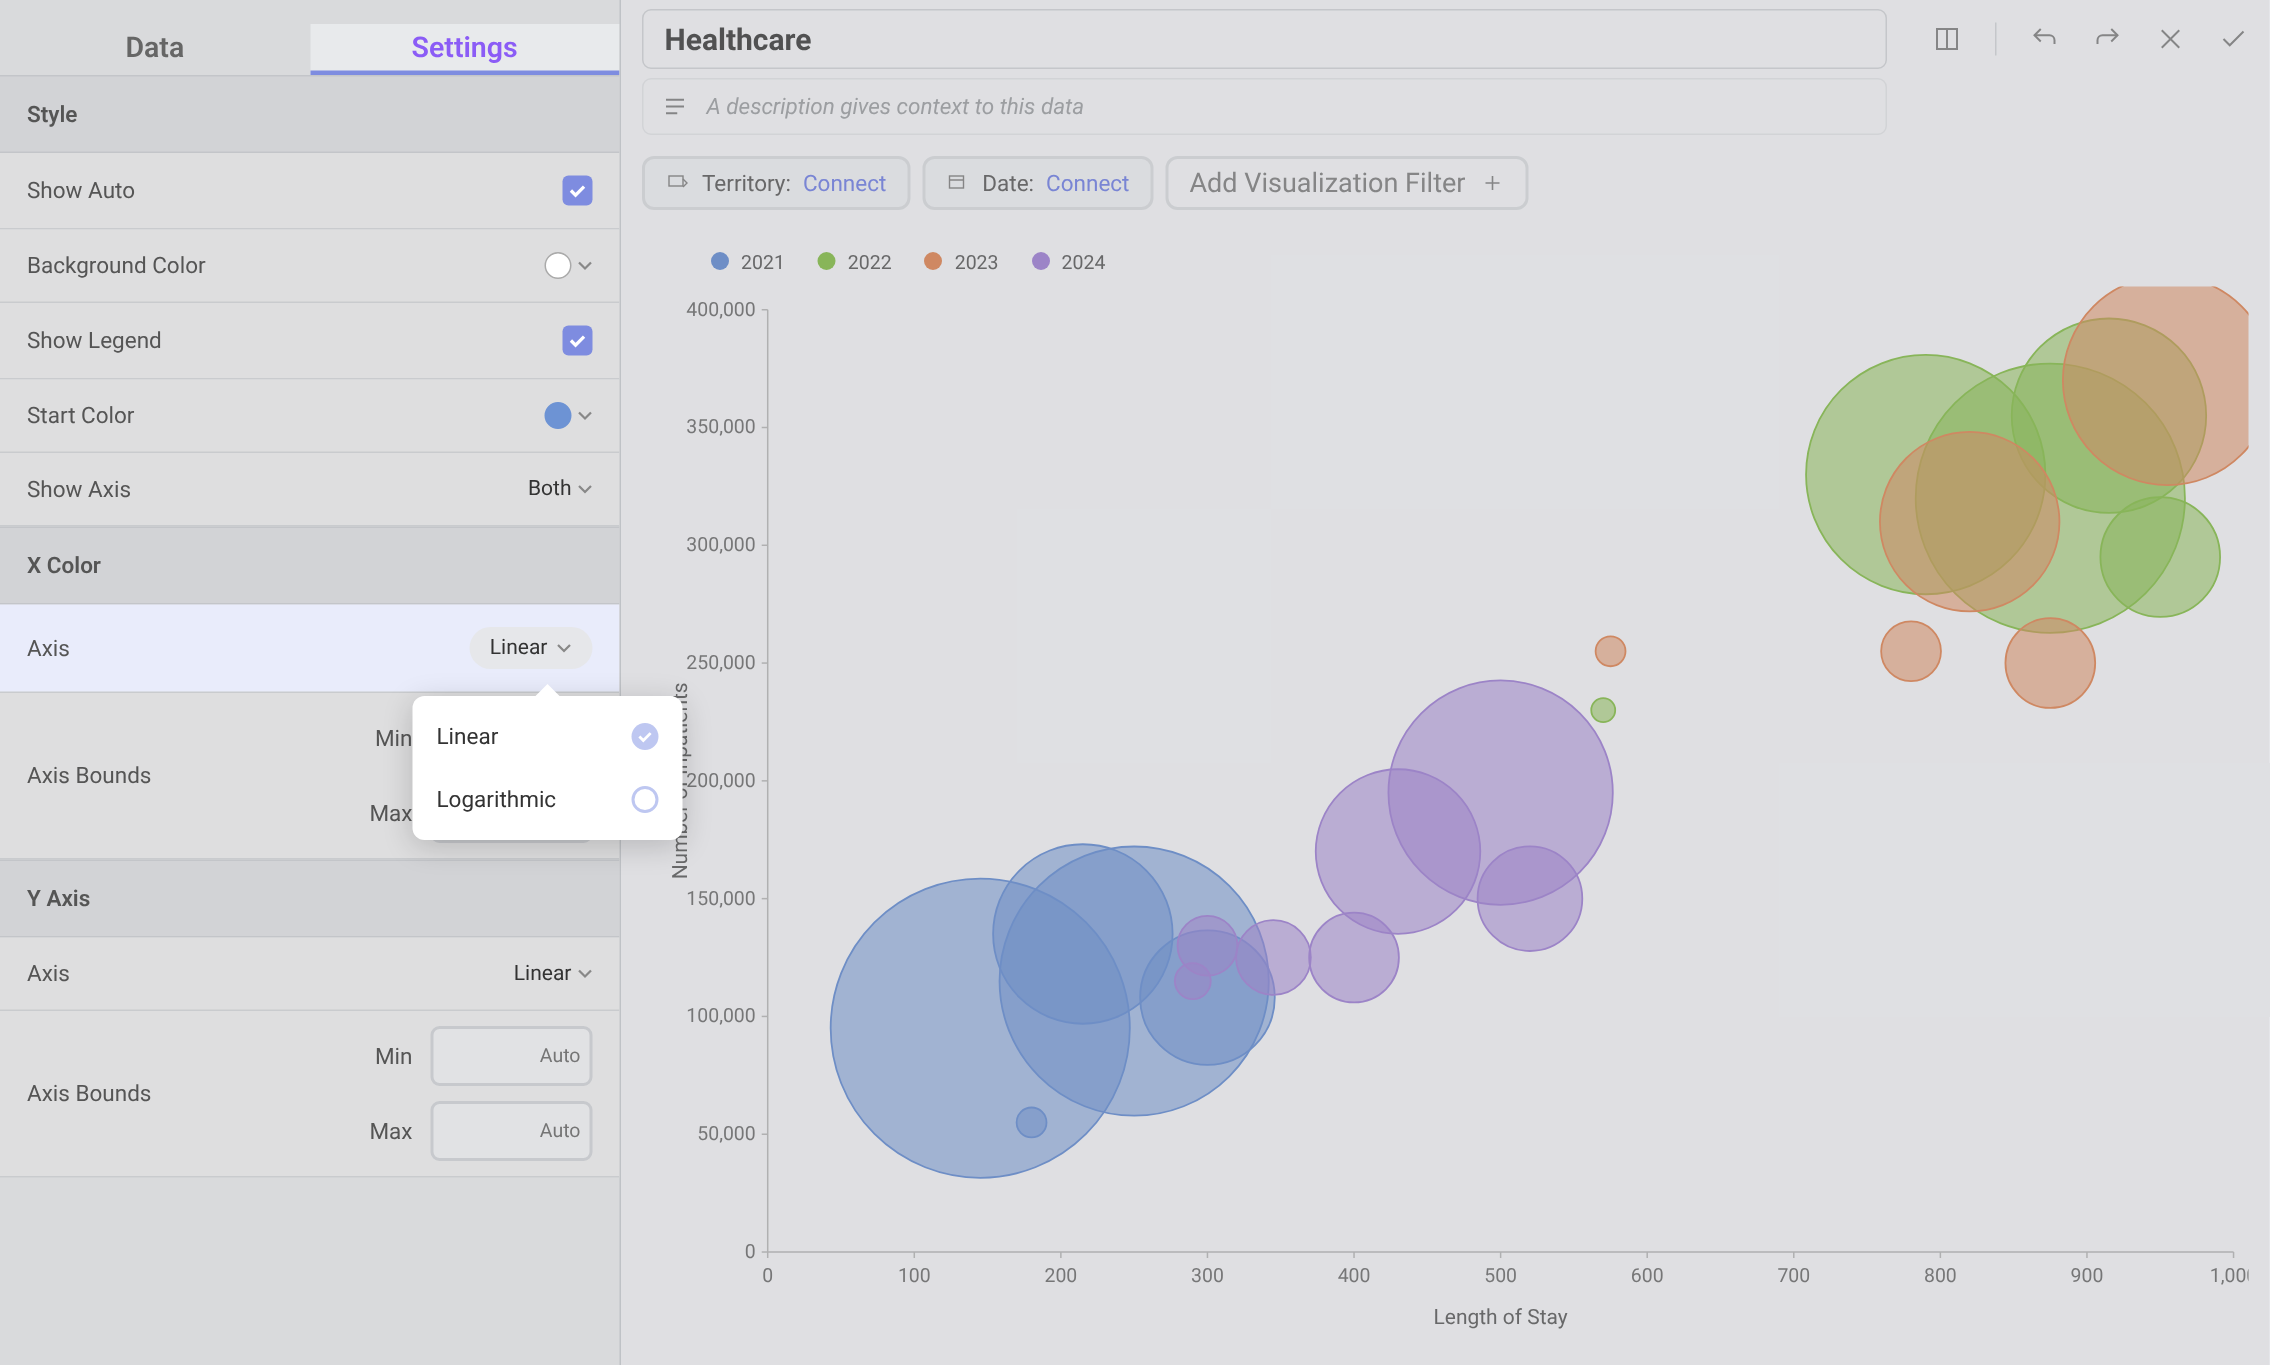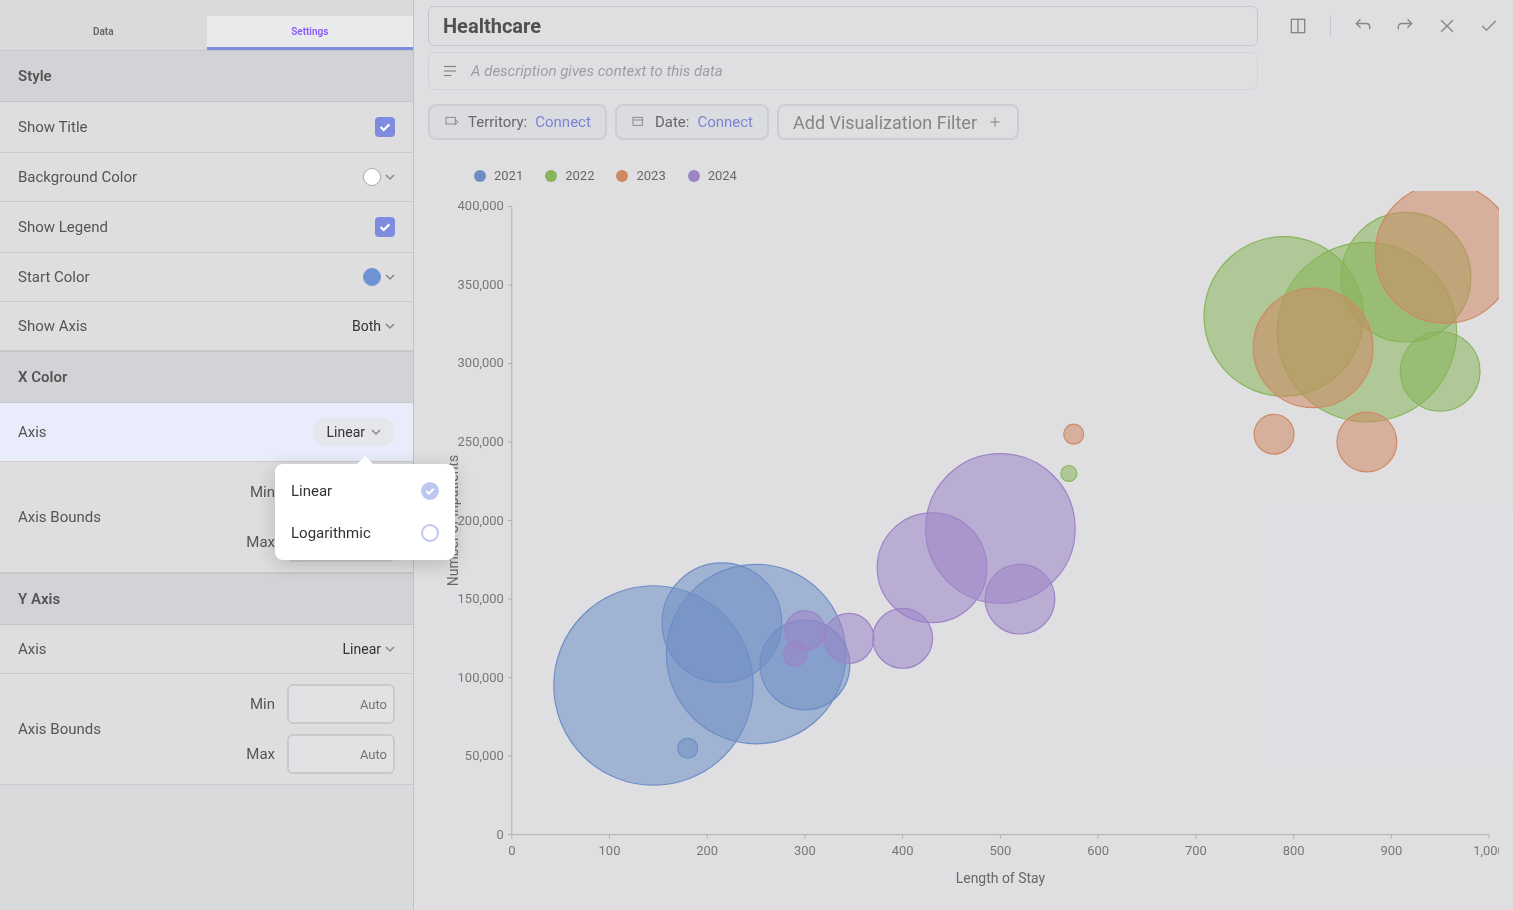--- a/index.html
+++ b/index.html
@@ -1,21 +1,21 @@
 <!DOCTYPE html>
 <html><head>
 <meta charset="utf-8">
 <style>
 * { box-sizing: border-box; margin: 0; padding: 0; font-family: -apple-system, BlinkMacSystemFont, "Segoe UI", Roboto, Helvetica, Arial, sans-serif; }
 body { width: 1513px; height: 910px; background: #f3f4f6; overflow: hidden; position: relative; display: flex; }
 
 
 .sidebar { width: 414px; height: 100%; background: #d9dadc; border-right: 1px solid #bfc2c6; display: flex; flex-direction: column; overflow-y: auto; }
 .tabs { display: flex; height: 50px; }
-.tab { flex: 1; display: flex; align-items: center; justify-content: center; font-size: 10px; font-weight: 600; color: #666; cursor: pointer; border-bottom: 3px solid transparent; margin-top: 16px; }
+.tab { flex: 1; display: flex; align-items: center; justify-content: center; font-size: 19px; font-weight: 600; color: #666; cursor: pointer; border-bottom: 3px solid transparent; margin-top: 16px; }
 .tab.active { background: #e8eaec; border-bottom: 3px solid #7e8ce0; color: #8b5cf6; }
 
 .section-header { padding: 16px 18px; font-size: 15px; font-weight: 600; color: #555; background: #d2d3d6; border-top: 1px solid #c3c5c9; border-bottom: 1px solid #c3c5c9; }
 .row { display: flex; align-items: center; justify-content: space-between; padding: 15px 18px; background: #dededf; border-bottom: 1px solid #c9cbce; font-size: 15px; color: #555; }
 .row.highlight { background: #e9ecfb; }
 
 .check { width: 20px; height: 20px; border-radius: 4px; background: #7e8ce0; display: flex; align-items: center; justify-content: center; }
 .check svg { width: 14px; height: 14px; stroke: #fff; stroke-width: 2.5; fill: none; }
 
 .color-swatch { display: flex; align-items: center; gap: 4px; }
@@ -50,21 +50,21 @@
 .desc-row { display:flex; align-items:center; gap:12px; margin-top:6px; max-width:830px; height:38px; border:1px solid #e4e5e8; border-radius:6px; padding:0 12px; color:#a4a6a9; font-size:15px;font-style:italic; }
 .desc-row svg { width:18px; height:18px; stroke:#888; fill:none; stroke-width:1.6; }
 
 .filter-row { display:flex; gap:8px; margin-top:14px; align-items:center; }
 .filter-chip { display:flex; align-items:center; gap:8px; height:36px; padding:0 14px; border:2px solid #dcdee1; border-radius:8px; font-size:15px; color:#666; background:#eef0f2; }
 .filter-chip .link { color:#7a88e5; cursor:pointer; }
 .filter-chip svg { width:16px; height:16px; stroke:#888; fill:none; stroke-width:1.4; }
 .add-filter { display:flex; align-items:center; gap:10px; height:36px; padding:0 14px; border:2px solid #dcdee1; border-radius:8px; font-size:18px; color:#888; cursor:pointer; }
 
 .legend { display:flex; gap:22px; margin: 28px 0 8px 46px; font-size:13px; color:#666; }
-.leg-item { display:flex; align-items:center; gap:8px; }
+.leg-item { display:flex; gap:8px; }
 .leg-dot { width:12px; height:12px; border-radius:50%; }
 
 .chart-area { flex:1; position:relative; margin-left:14px; }
 .chart-svg { width:100%; height:100%; }
 .axis-label { font-size:14px; fill:#666; }
 .bubble { fill-opacity:0.55; stroke-width:1.2; }
 
 
 .dim { position:absolute; inset:0; background:rgba(120,120,125,0.16); pointer-events:none; z-index:50; }
 </style>
@@ -73,21 +73,21 @@
 
 <div class="sidebar">
   <div class="tabs">
     <div class="tab">Data</div>
     <div class="tab active">Settings</div>
   </div>
 
   <div class="section-header">Style</div>
 
   <div class="row">
-    <span>Show Title</span>
+    <span>Show Auto</span>
     <span class="check">
         <svg viewBox="0 0 16 16">
           <polyline points="3,8 6.5,11.5 13,5"></polyline>
         </svg>
       </span>
   </div>
 
   <div class="row">
     <span>Background Color</span>
     <span class="color-swatch">

